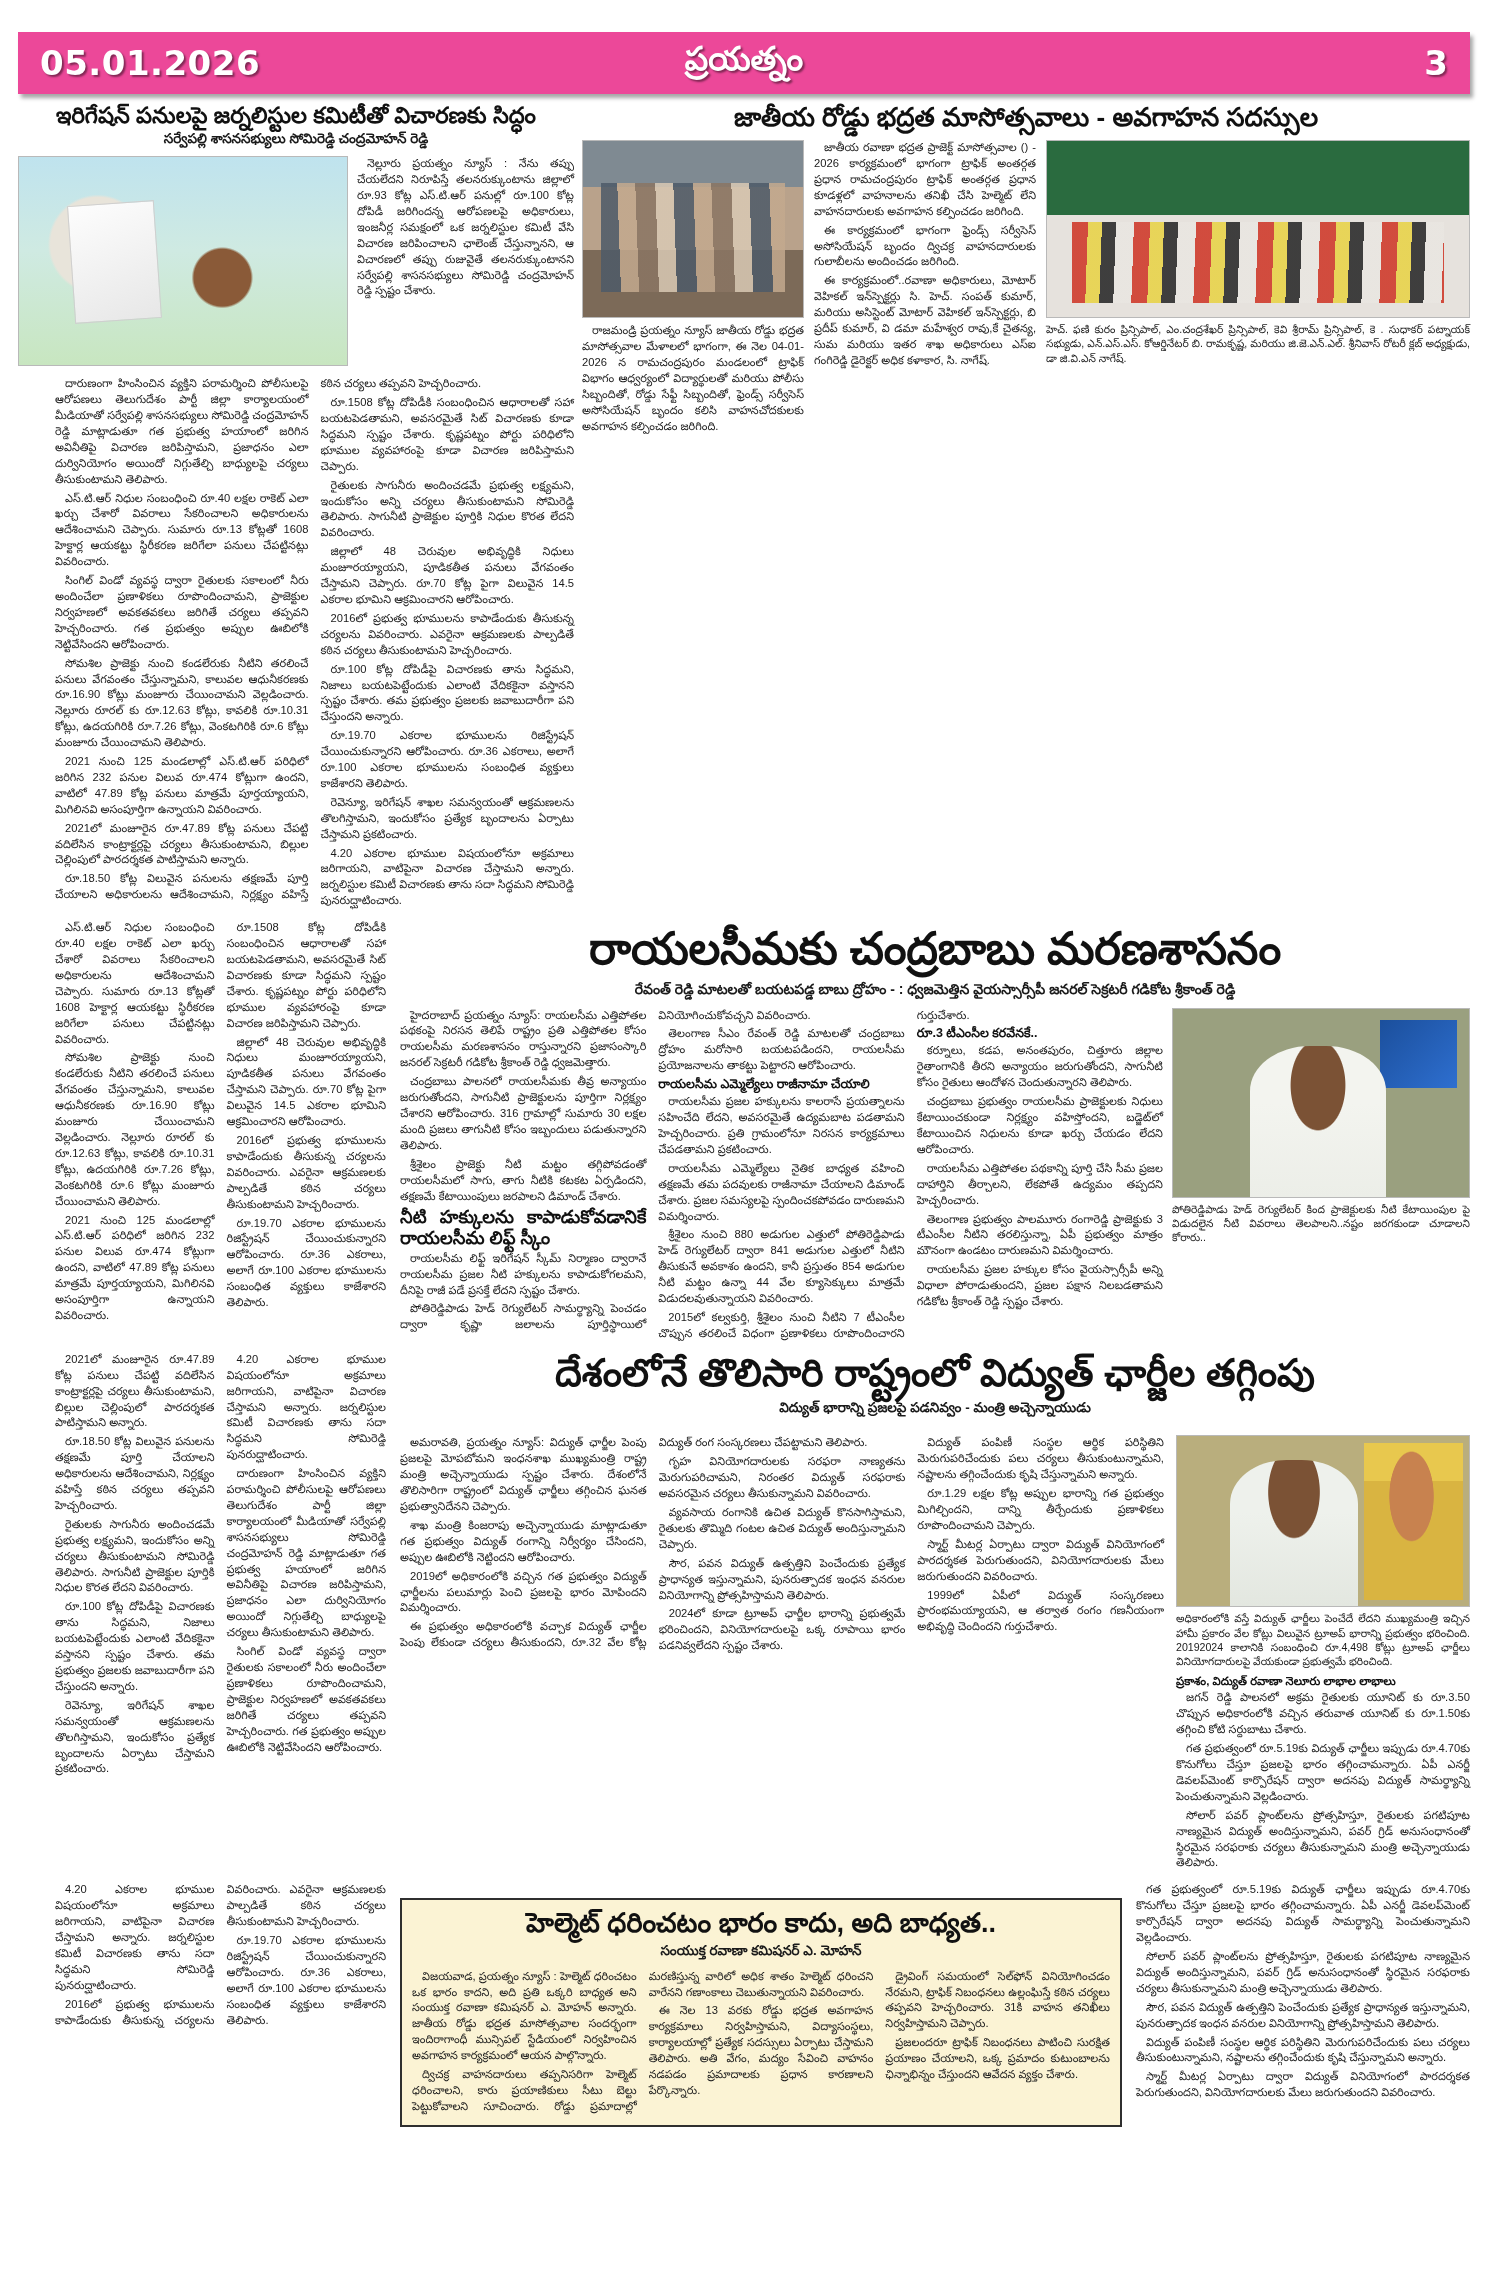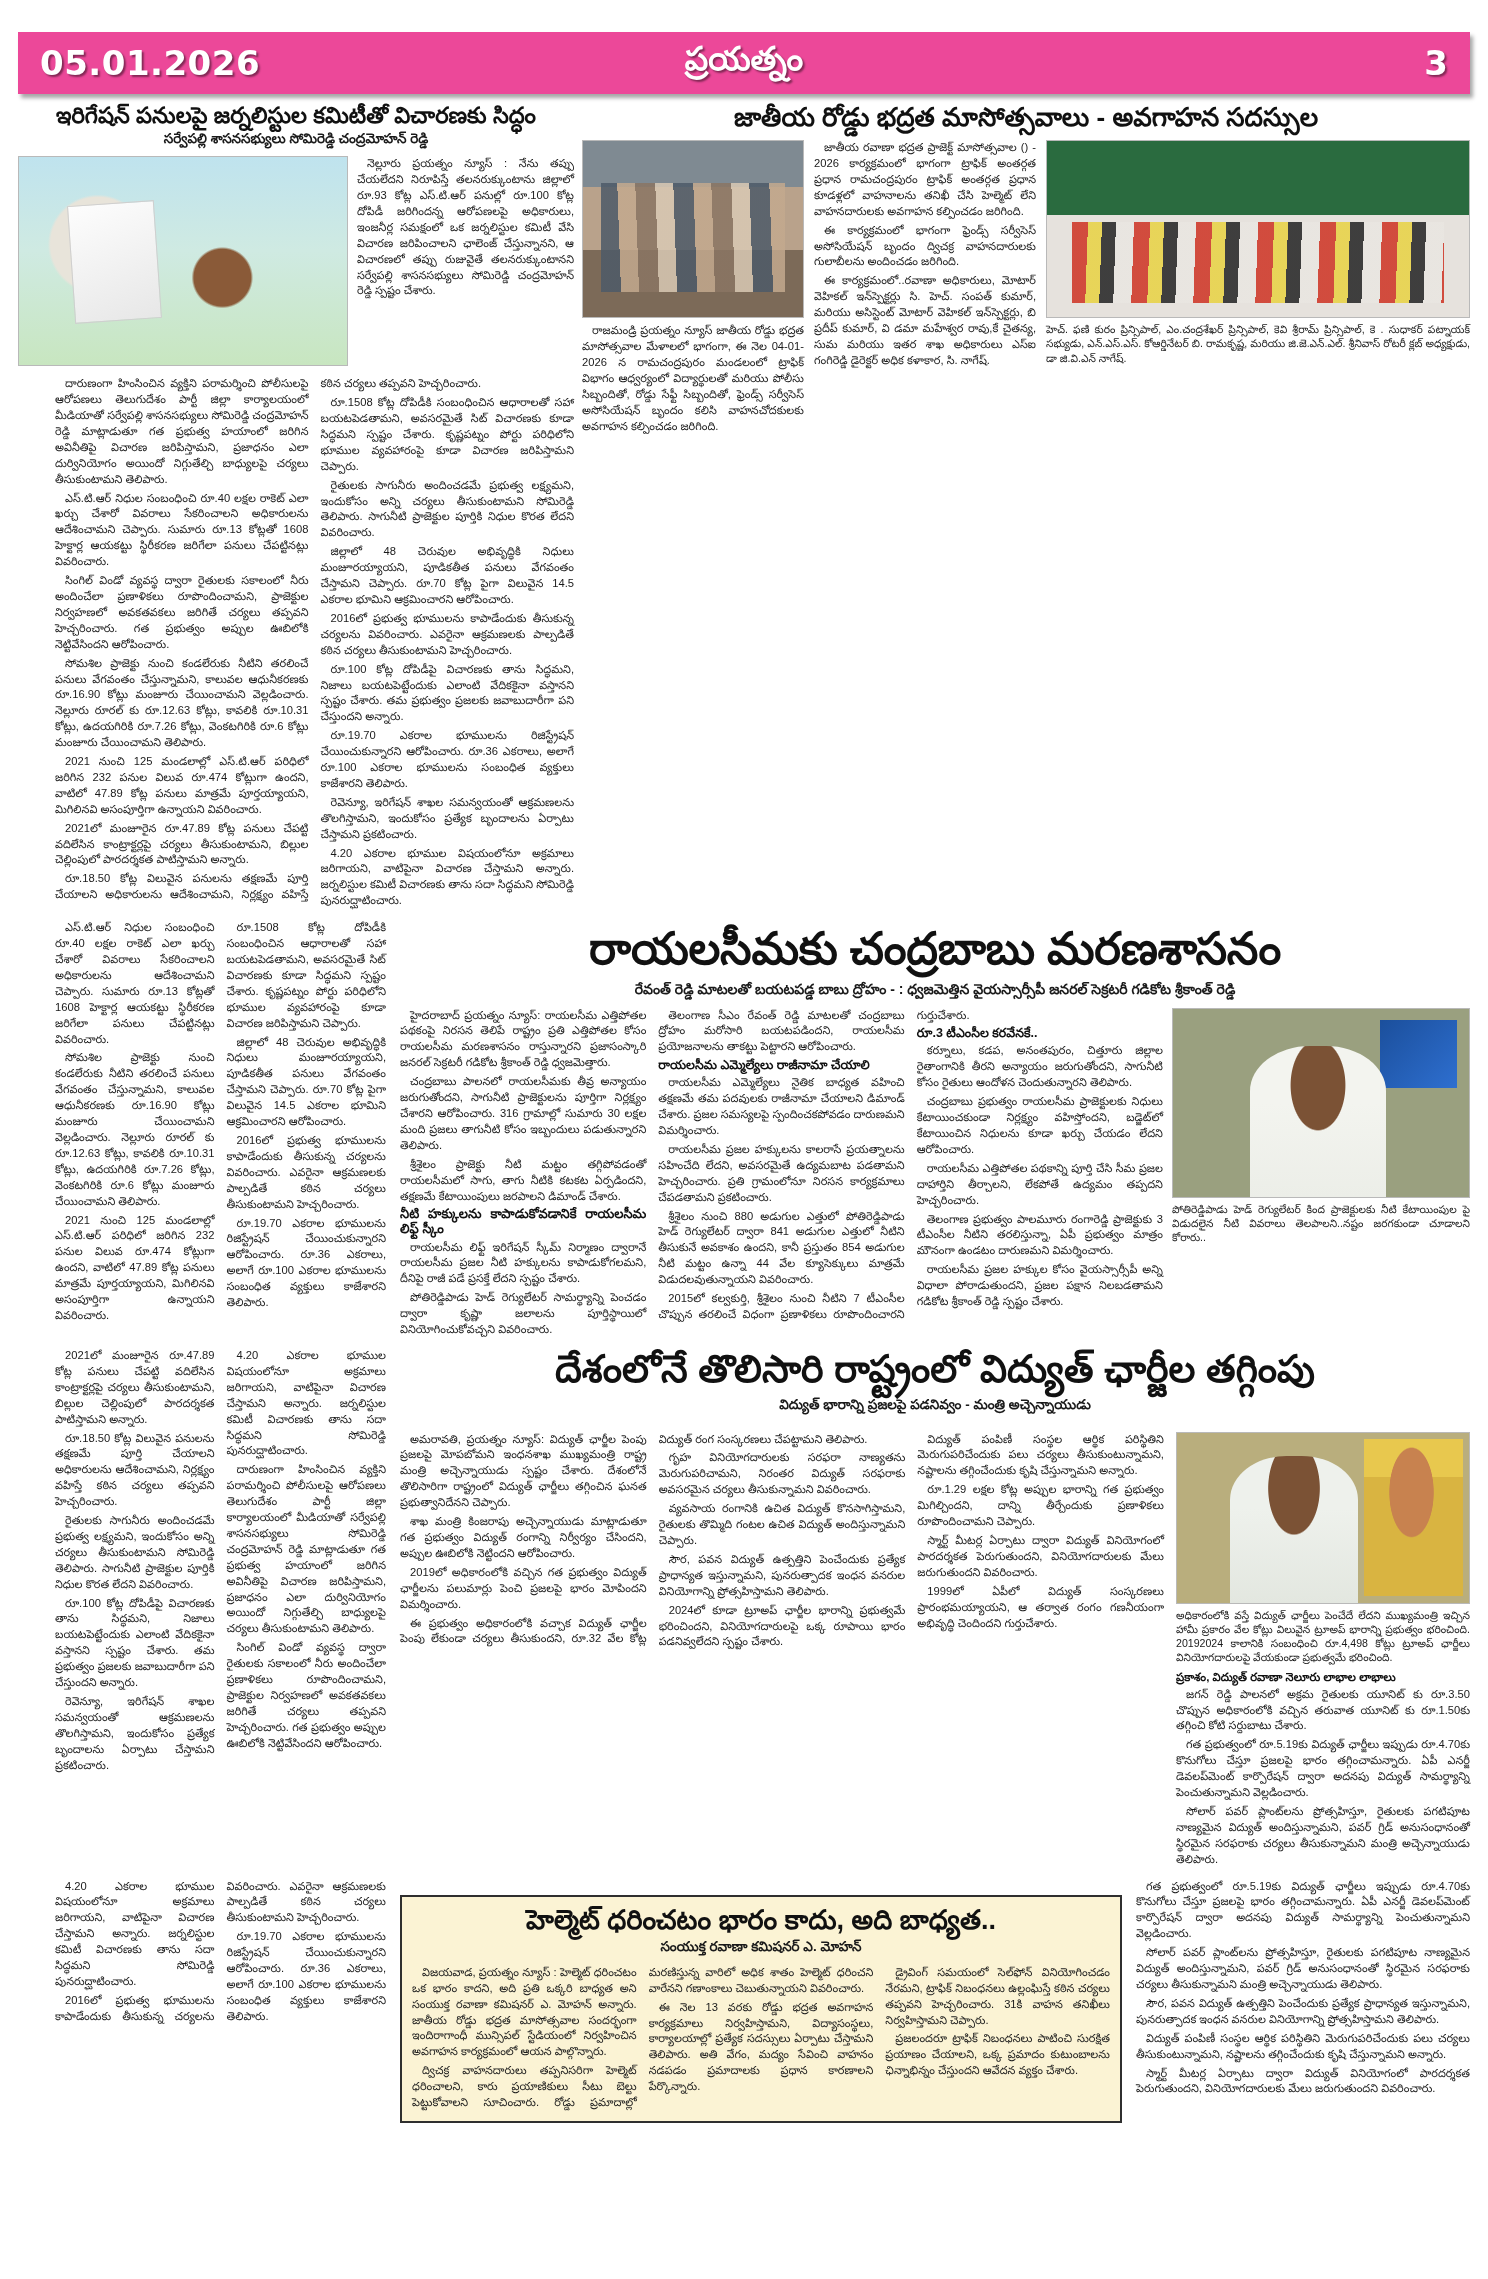--- a/index.html
+++ b/index.html
@@ -206,27 +206,27 @@
         <div style="margin-top:7px;">
           <div class="fig-right" style="width:298px;">
             <div class="photo ph-srikanth" style="width:100%;height:190px;"></div>
             <div class="caption">పోతిరెడ్డిపాడు హెడ్ రెగ్యులేటర్ కింద ప్రాజెక్టులకు నీటి కేటాయింపుల పై విడుదలైన నీటి వివరాలు తెలపాలని..నష్టం జరగకుండా చూడాలని కోరారు..</div>
           </div>
 
           <div class="body-text cols3">
             <p>హైదరాబాద్ ప్రయత్నం న్యూస్: రాయలసీమ ఎత్తిపోతల పథకంపై నిరసన తెలిపే రాష్ట్రం ప్రతి ఎత్తిపోతల కోసం రాయలసీమ మరణశాసనం రాస్తున్నారని ప్రజాసంస్కారి జనరల్ సెక్రటరీ గడికోట శ్రీకాంత్ రెడ్డి ధ్వజమెత్తారు.</p>
             <p>చంద్రబాబు పాలనలో రాయలసీమకు తీవ్ర అన్యాయం జరుగుతోందని, సాగునీటి ప్రాజెక్టులను పూర్తిగా నిర్లక్ష్యం చేశారని ఆరోపించారు. 316 గ్రామాల్లో సుమారు 30 లక్షల మంది ప్రజలు తాగునీటి కోసం ఇబ్బందులు పడుతున్నారని తెలిపారు.</p>
             <p>శ్రీశైలం ప్రాజెక్టు నీటి మట్టం తగ్గిపోవడంతో రాయలసీమలో సాగు, తాగు నీటికి కటకట ఏర్పడిందని, తక్షణమే కేటాయింపులు జరపాలని డిమాండ్ చేశారు.</p>
-            <p class="hl" style="font-size:13px;text-indent:0;">నీటి హక్కులను కాపాడుకోవడానికే రాయలసీమ లిఫ్ట్ స్కీం</p>
+            <p class="hl" style="font-size:18px;text-indent:0;">నీటి హక్కులను కాపాడుకోవడానికే రాయలసీమ లిఫ్ట్ స్కీం</p>
             <p>రాయలసీమ లిఫ్ట్ ఇరిగేషన్ స్కీమ్ నిర్మాణం ద్వారానే రాయలసీమ ప్రజల నీటి హక్కులను కాపాడుకోగలమని, దీనిపై రాజీ పడే ప్రసక్తే లేదని స్పష్టం చేశారు.</p>
             <p>పోతిరెడ్డిపాడు హెడ్ రెగ్యులేటర్ సామర్థ్యాన్ని పెంచడం ద్వారా కృష్ణా జలాలను పూర్తిస్థాయిలో వినియోగించుకోవచ్చని వివరించారు.</p>
             <p>తెలంగాణ సీఎం రేవంత్ రెడ్డి మాటలతో చంద్రబాబు ద్రోహం మరోసారి బయటపడిందని, రాయలసీమ ప్రయోజనాలను తాకట్టు పెట్టారని ఆరోపించారు.</p>
             <p class="hl" style="font-size:12.5px;text-indent:0;">రాయలసీమ ఎమ్మెల్యేలు రాజీనామా చేయాలి</p>
+            <p>రాయలసీమ ప్రజల హక్కులను కాలరాసే ప్రయత్నాలను సహించేది లేదని, అవసరమైతే ఉద్యమబాట పడతామని హెచ్చరించారు. ప్రతి గ్రామంలోనూ నిరసన కార్యక్రమాలు చేపడతామని ప్రకటించారు.</p>
             <p>రాయలసీమ ఎమ్మెల్యేలు నైతిక బాధ్యత వహించి తక్షణమే తమ పదవులకు రాజీనామా చేయాలని డిమాండ్ చేశారు. ప్రజల సమస్యలపై స్పందించకపోవడం దారుణమని విమర్శించారు.</p>
-            <p>రాయలసీమ ప్రజల హక్కులను కాలరాసే ప్రయత్నాలను సహించేది లేదని, అవసరమైతే ఉద్యమబాట పడతామని హెచ్చరించారు. ప్రతి గ్రామంలోనూ నిరసన కార్యక్రమాలు చేపడతామని ప్రకటించారు.</p>
             <p>శ్రీశైలం నుంచి 880 అడుగుల ఎత్తులో పోతిరెడ్డిపాడు హెడ్ రెగ్యులేటర్ ద్వారా 841 అడుగుల ఎత్తులో నీటిని తీసుకునే అవకాశం ఉందని, కానీ ప్రస్తుతం 854 అడుగుల నీటి మట్టం ఉన్నా 44 వేల క్యూసెక్కులు మాత్రమే విడుదలవుతున్నాయని వివరించారు.</p>
             <p>2015లో కల్వకుర్తి, శ్రీశైలం నుంచి నీటిని 7 టీఎంసీల చొప్పున తరలించే విధంగా ప్రణాళికలు రూపొందించారని గుర్తుచేశారు.</p>
             <p class="hl" style="font-size:12.5px;text-indent:0;">రూ.3 టీఎంసీల కరవేనకే..</p>
             <p>కర్నూలు, కడప, అనంతపురం, చిత్తూరు జిల్లాల రైతాంగానికి తీరని అన్యాయం జరుగుతోందని, సాగునీటి కోసం రైతులు ఆందోళన చెందుతున్నారని తెలిపారు.</p>
             <p>చంద్రబాబు ప్రభుత్వం రాయలసీమ ప్రాజెక్టులకు నిధులు కేటాయించకుండా నిర్లక్ష్యం వహిస్తోందని, బడ్జెట్‌లో కేటాయించిన నిధులను కూడా ఖర్చు చేయడం లేదని ఆరోపించారు.</p>
             <p>రాయలసీమ ఎత్తిపోతల పథకాన్ని పూర్తి చేసి సీమ ప్రజల దాహార్తిని తీర్చాలని, లేకపోతే ఉద్యమం తప్పదని హెచ్చరించారు.</p>
             <p>తెలంగాణ ప్రభుత్వం పాలమూరు రంగారెడ్డి ప్రాజెక్టుకు 3 టీఎంసీల నీటిని తరలిస్తున్నా, ఏపీ ప్రభుత్వం మాత్రం మౌనంగా ఉండటం దారుణమని విమర్శించారు.</p>
             <p>రాయలసీమ ప్రజల హక్కుల కోసం వైయస్సార్సీపీ అన్ని విధాలా పోరాడుతుందని, ప్రజల పక్షాన నిలబడతామని గడికోట శ్రీకాంత్ రెడ్డి స్పష్టం చేశారు.</p>
           </div>
           <div style="clear:both;"></div>

